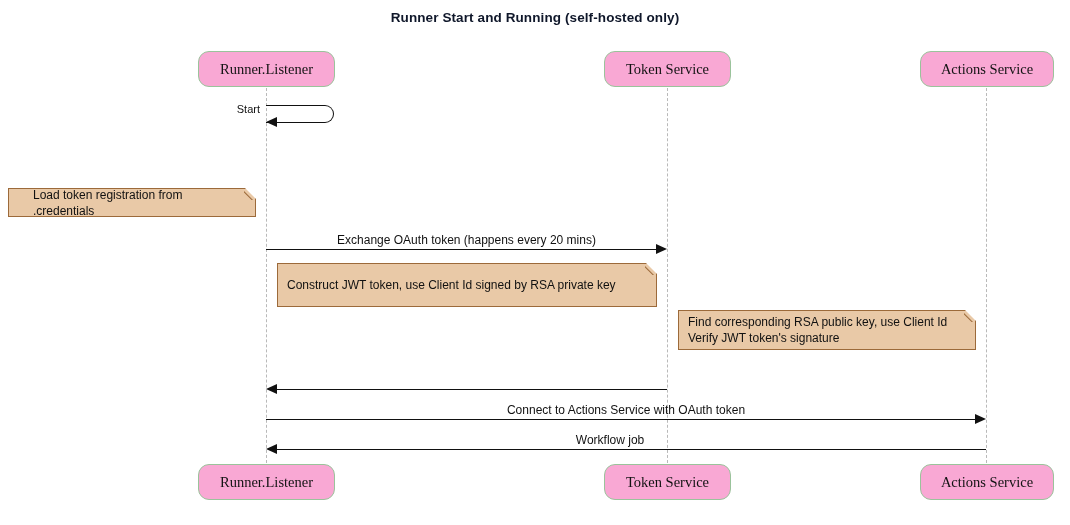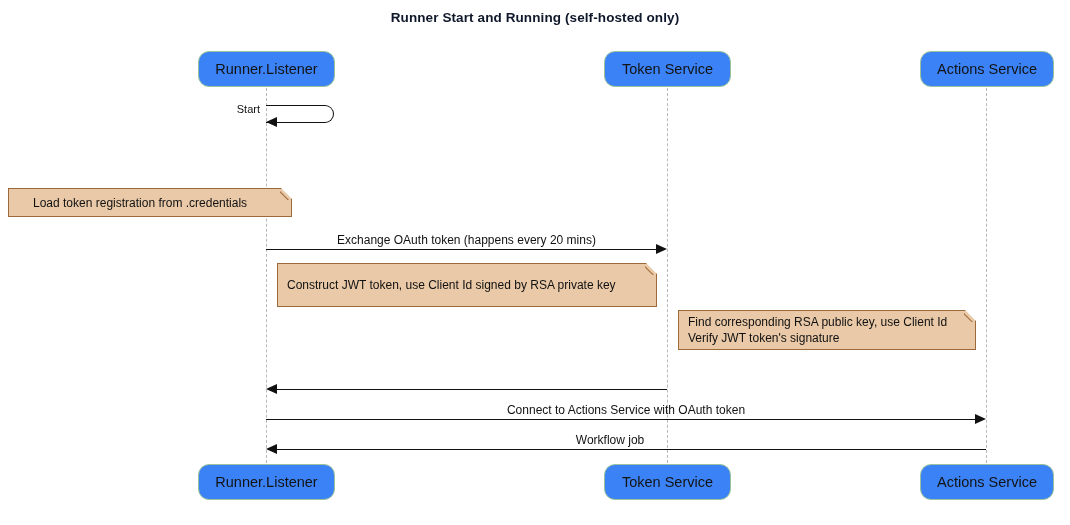--- a/index.html
+++ b/index.html
@@ -36,29 +36,30 @@
   .lifeline {
     position: absolute;
     width: 0;
     border-left: 1.5px dashed #b9b9b9;
   }
 
   
   .participant {
     position: absolute;
     box-sizing: border-box;
-    background: #3b82f6;
+    background: #f9a8d4;
     border: 1px solid #9ac39b;
     border-radius: 11px;
     display: flex;
     align-items: center;
     justify-content: center;
     font-size: 14.5px;
     color: #131313;
     white-space: nowrap;
+    font-family: Liberation Serif, serif;
   }
 
   
   .note {
     position: absolute;
     box-sizing: border-box;
     background: #e9c9a7;
     border: 1px solid #9c6a3a;
     font-size: 12px;
     line-height: 16px;
@@ -163,21 +164,21 @@
   </div>
   <div class="participant" style="left:920px; top:51px; width:134px; height:36px;">
     <span>Actions Service</span>
   </div>
 
   <div class="selfloop-label" style="left:178px; top:103px; width:82px;">Start</div>
   <div class="selfloop" style="left:266px; top:105px; width:68px; height:18px;"></div>
   <div class="arrowhead-left" style="left:266px; top:117px;"></div>
 
 
-  <div class="note" style="left:8px; top:188px; width:284px; height:29px;padding-left:24px;">
+  <div class="note" style="left:8px; top:188px; width:248px; height:29px;padding-left:24px;">
     <span>Load token registration from .credentials</span>
     <span class="fold"></span>
     <span class="fold-edge"></span>
   </div>
 
   <div class="msg-label" style="left:266px; top:233px; width:401px;">Exchange OAuth token (happens every 20 mins)</div>
   <div class="msg" style="left:266px; top:249px; width:390px;"></div>
   <div class="arrowhead-right" style="left:656px; top:244px;"></div>
 
   <div class="note" style="left:277px; top:263px; width:380px; height:44px;">

